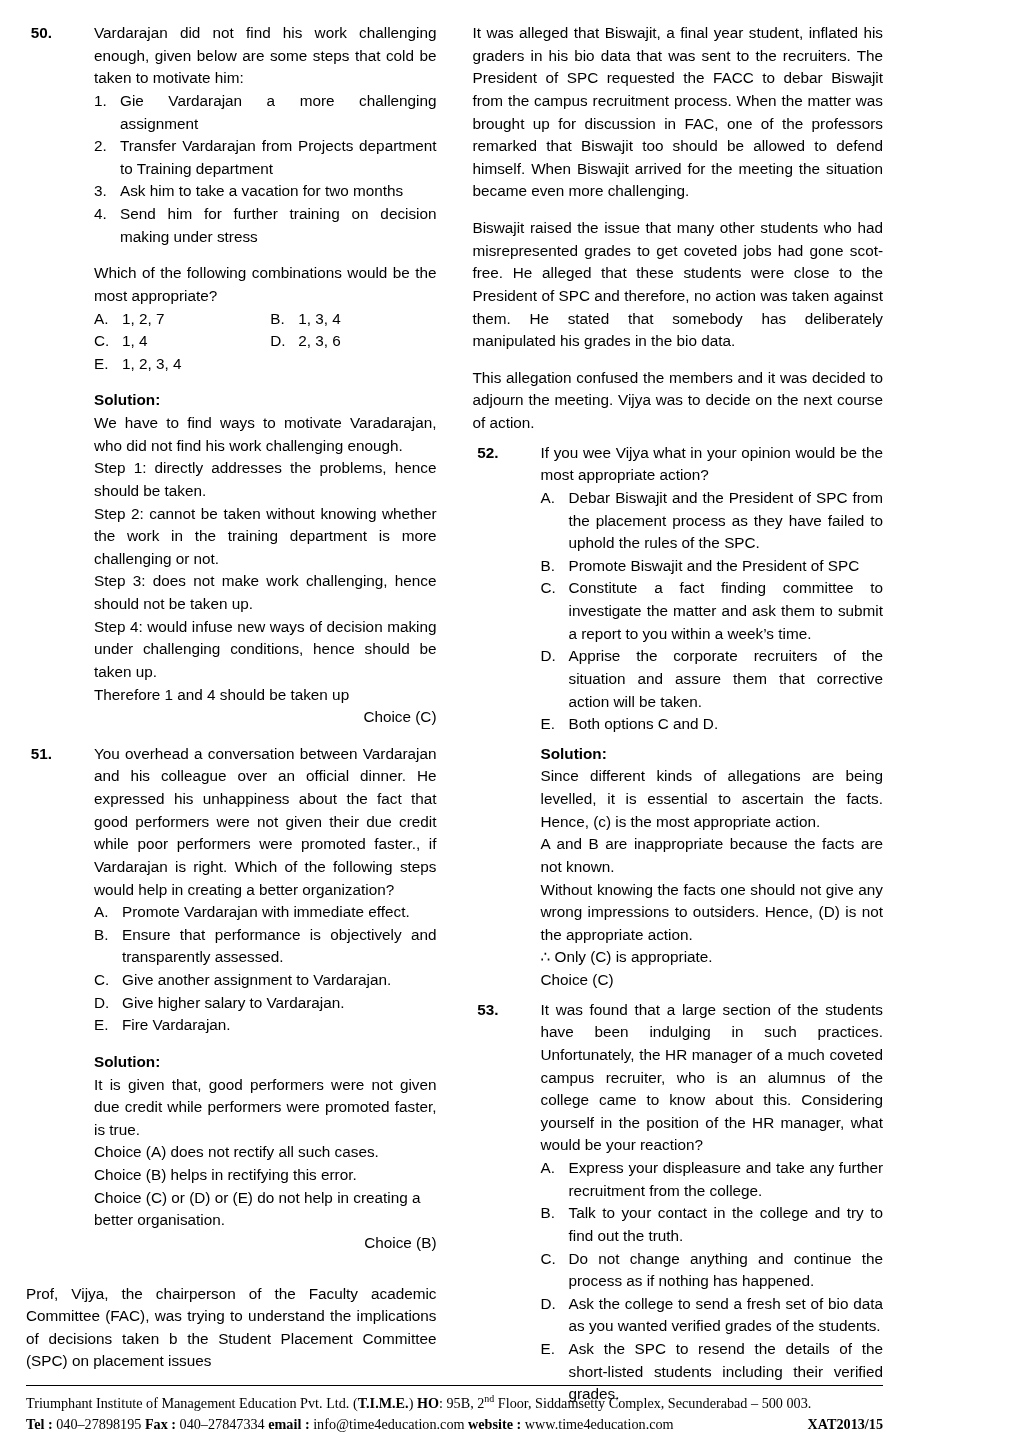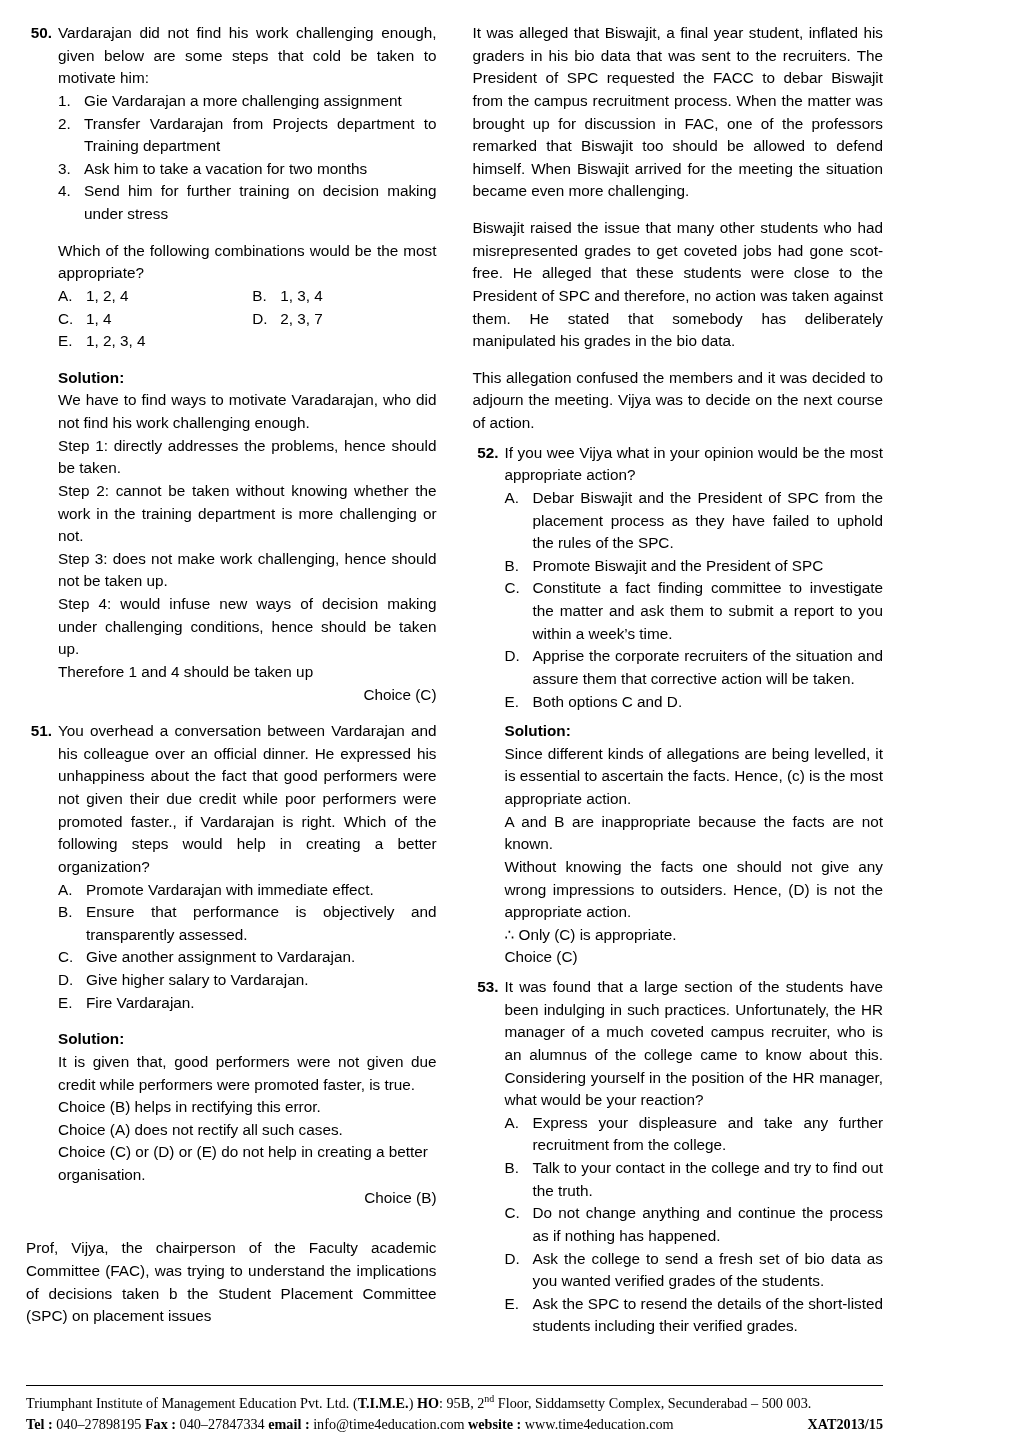--- a/index.html
+++ b/index.html
@@ -39,20 +39,21 @@
   }
   .qnum {
     font-weight: bold;
     min-width: 26px;
     text-align: right;
     flex: 0 0 auto;
   }
   .qbody {
     flex: 1 1 auto;
     text-align: justify;
+    margin-left: 36px;
   }
   .para {
     margin: 0 0 0 0;
     text-align: justify;
   }
   .gap {
     height: 14px;
   }
   .smallgap {
     height: 7px;
@@ -170,33 +171,33 @@
             <li>
               <span class="marker">4.</span>
               <span class="txt">Send him for further training on decision making under stress</span>
             </li>
           </ol>
           <div class="gap"></div>
           <div class="para">Which of the following combinations would be the most appropriate?</div>
           <div class="optgrid">
             <div class="opt">
               <span class="lbl">A.</span>
-              <span class="txt">1, 2, 4</span>
+              <span class="txt">1, 2, 7</span>
             </div>
             <div class="opt">
               <span class="lbl">B.</span>
               <span class="txt">1, 3, 4</span>
             </div>
             <div class="opt">
               <span class="lbl">C.</span>
               <span class="txt">1, 4</span>
             </div>
             <div class="opt">
               <span class="lbl">D.</span>
-              <span class="txt">2, 3, 7</span>
+              <span class="txt">2, 3, 6</span>
             </div>
             <div class="opt">
               <span class="lbl">E.</span>
               <span class="txt">1, 2, 3, 4</span>
             </div>
           </div>
           <div class="gap"></div>
           <div class="para bold">Solution:</div>
           <div class="para">We have to find ways to motivate Varadarajan, who did not find his work challenging enough.</div>
           <div class="para">Step 1: directly addresses the problems, hence should be taken.</div>
@@ -232,22 +233,22 @@
               <span class="txt">Give higher salary to Vardarajan.</span>
             </div>
             <div class="opt">
               <span class="lbl">E.</span>
               <span class="txt">Fire Vardarajan.</span>
             </div>
           </div>
           <div class="gap"></div>
           <div class="para bold">Solution:</div>
           <div class="para">It is given that, good performers were not given due credit while performers were promoted faster, is true.</div>
+          <div class="para">Choice (A) does not rectify all such cases.</div>
           <div class="para">Choice (B) helps in rectifying this error.</div>
-          <div class="para">Choice (A) does not rectify all such cases.</div>
           <div class="inline-choice">
             <span class="left">Choice (C) or (D) or (E) do not help in creating a better organisation.</span>
           </div>
           <div class="choice-right">Choice (B)</div>
         </div>
       </div>
 
       <div class="gap"></div>
 
       <div class="gap"></div>

